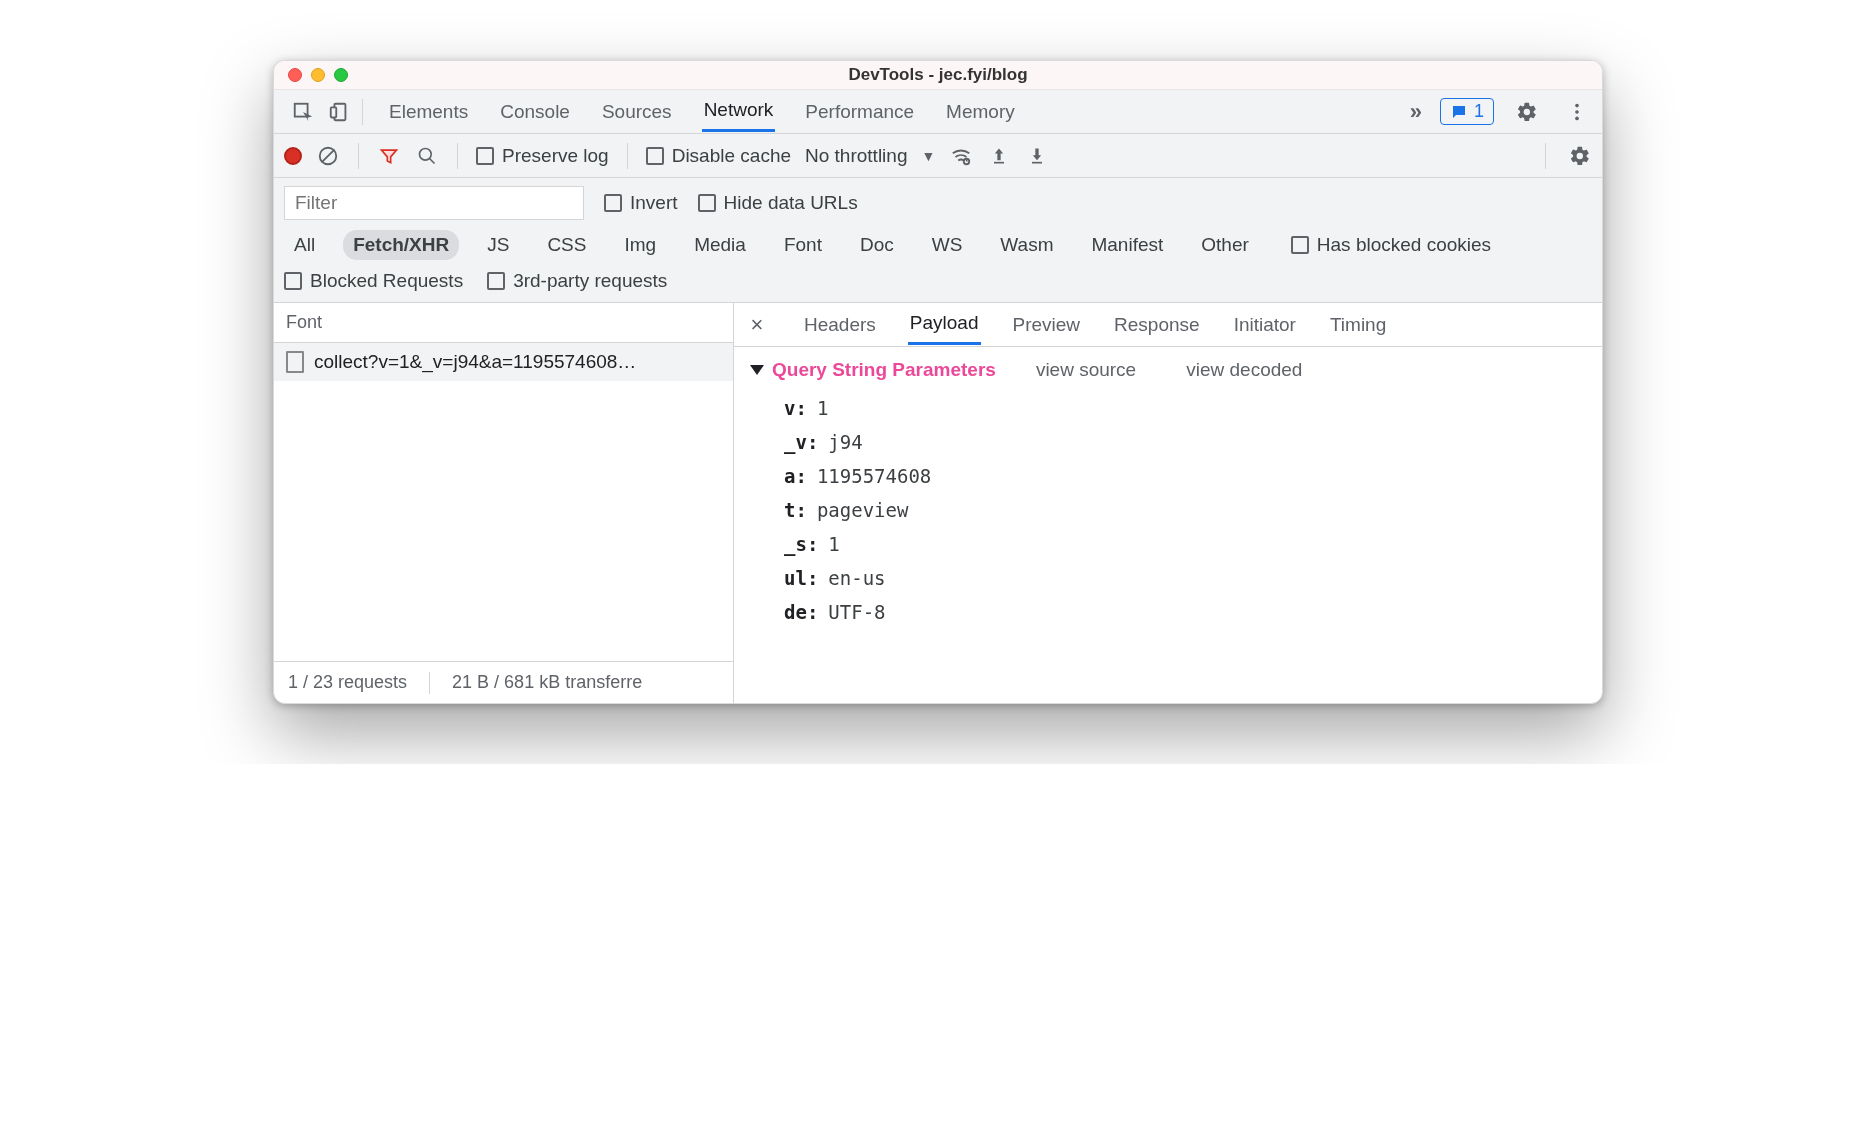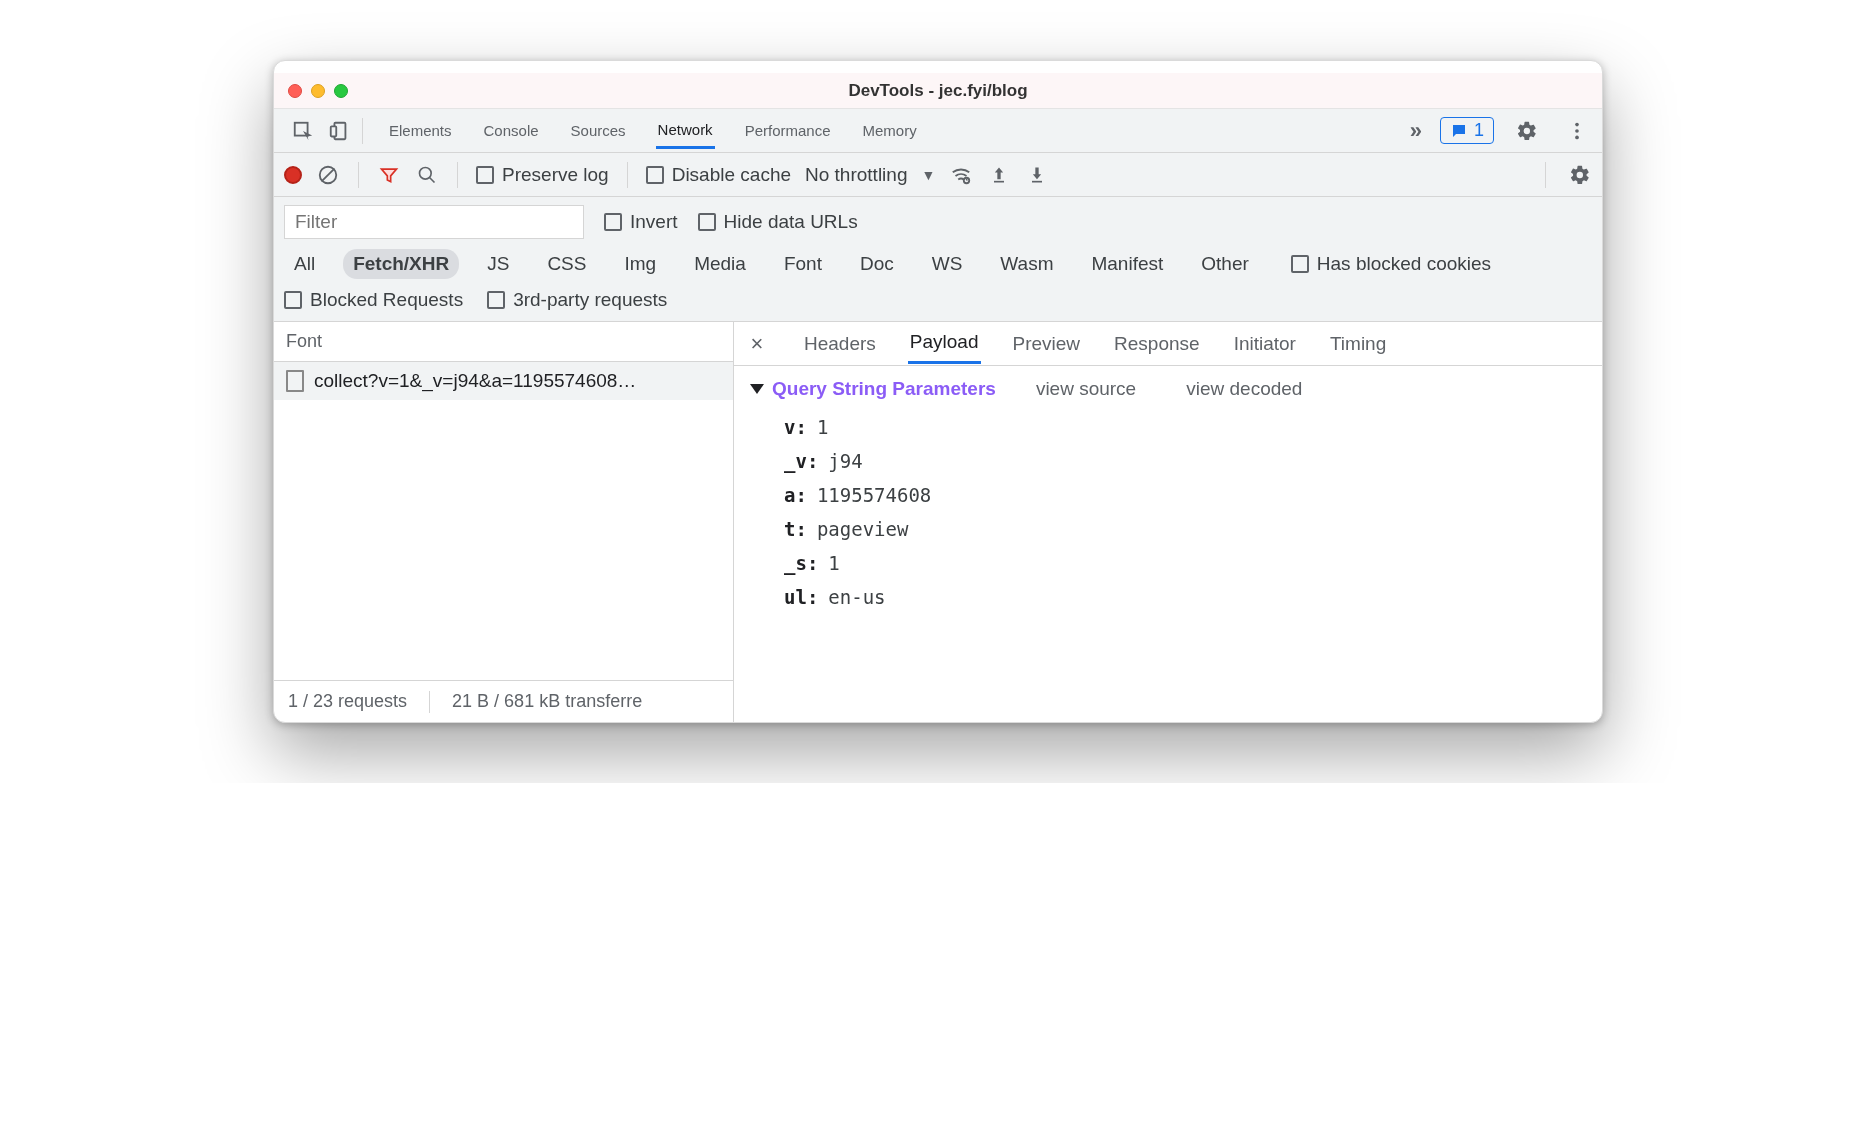--- a/index.html
+++ b/index.html
@@ -15,26 +15,25 @@
     width: 1330px;
     background: #fff;
     border-radius: 12px;
     border: 1px solid #dadada;
     box-shadow: 0 30px 70px rgba(0,0,0,.35), 0 2px 8px rgba(0,0,0,.25);
     overflow: hidden;
   }
   
   .titlebar {
     position: relative;
-    height: 36px;
+    height: 29px;
     background: #fdf6f7;
     border-bottom: 1px solid #e4e4e4;
     display: flex;
     align-items: center;
-    margin-top: 12px;
   }
   .traffic-lights { position: absolute; left: 14px; display: flex; gap: 9px; }
   .tl { width: 14px; height: 14px; border-radius: 50%; }
   .tl.red { background: #ff5f57; border: 1px solid #e04a42; }
   .tl.yellow { background: #febc2e; border: 1px solid #dca122; }
   .tl.green { background: #28c840; border: 1px solid #21a735; }
   .titlebar-title {
     margin: 0 auto;
     font-size: 17px;
     font-weight: 600;
@@ -45,21 +44,21 @@
     display: flex;
     align-items: center;
     height: 44px;
     border-bottom: 1px solid #d5d5d5;
     padding: 0 8px 0 12px;
     gap: 2px;
     background: #f1f3f4;
   }
   .tabs-row .ico-btn { width: 34px; height: 34px; display:flex; align-items:center; justify-content:center; color:#5f6368; }
   .tabs-row .tabs { display:flex; gap: 28px; margin-left: 18px; flex:1; align-items:center;}
-  .tab { color:#5f6368; font-size: 15px; padding: 0 2px 8px; margin-top:8px; cursor:pointer; }
+  .tab { color:#5f6368; font-size: 19px; padding: 0 2px 8px; margin-top:8px; cursor:pointer; }
   .tab.active { color:#202124; border-bottom: 3px solid #1a73e8; }
   .errors-pill { display:flex; align-items:center; gap:6px; border:1px solid #1a73e8; padding:2px 9px; border-radius:4px; color:#1a73e8; font-size:18px; }
   .errors-pill svg { width:18px;height:18px; }
   .right-icons { display:flex; align-items:center; gap:16px; margin-left:16px;}
   .right-icons .ico-btn svg { width: 22px; height:22px; }
   .overflow-arrows { color:#5f6368; font-size:22px; font-weight:600; }
   
   .toolbar-row {
     display:flex;
     align-items:center;
@@ -136,21 +135,21 @@
     display:flex; align-items:center; height:44px; border-bottom:1px solid #d5d5d5;
     gap: 30px; padding: 0 8px; font-size:19px; color:#5f6368;
   }
   .detail-tab { padding:0 2px 8px; margin-top:8px; cursor:pointer;}
   .detail-tab.active { color:#202124; border-bottom:3px solid #1a73e8;}
   .close-x { font-size:22px; color:#5f6368; width:30px; text-align:center;}
   .payload-body { flex:1; overflow:auto; padding: 12px 16px; font-size:19px; position:relative;}
   .payload-body::-webkit-scrollbar { width:14px; }
   .payload-body::-webkit-scrollbar-thumb { background:#c4c6c8; border-radius:7px; border:3px solid #fff;}
   .section-head { display:flex; align-items:center; gap:40px; margin-bottom:10px;}
-  .section-title { font-weight:700; color:#8b5cf6; display:flex; align-items:center; gap:8px;}
+  .section-title { font-weight:700; color:#ec4899; display:flex; align-items:center; gap:8px;}
   .tri { display:inline-block; width:0;height:0; border-left:7px solid transparent; border-right:7px solid transparent; border-top:10px solid #202124;}
   .section-links { display:flex; gap:50px; color:#5f6368;}
   .kv { display:flex; gap:10px; padding: 6px 0 6px 34px; font-family: ui-monospace,Menlo,Consolas,monospace; font-size:19px; }
   .kv .k { font-weight:700; color:#202124; }
   .kv .v { color:#3c4043; }
 </style>
 </head>
 <body>
 
 <div class="window">
@@ -371,17 +370,21 @@
               <span class="v">pageview</span>
             </div>
             <div class="kv">
               <span class="k">_s:</span>
               <span class="v">1</span>
             </div>
             <div class="kv">
               <span class="k">ul:</span>
               <span class="v">en-us</span>
             </div>
+            <div class="kv">
+              <span class="k">de:</span>
+              <span class="v">UTF-8</span>
+            </div>
           </div>
       </div>
     </div>
   </div>
 </div>
 
 </body></html>

